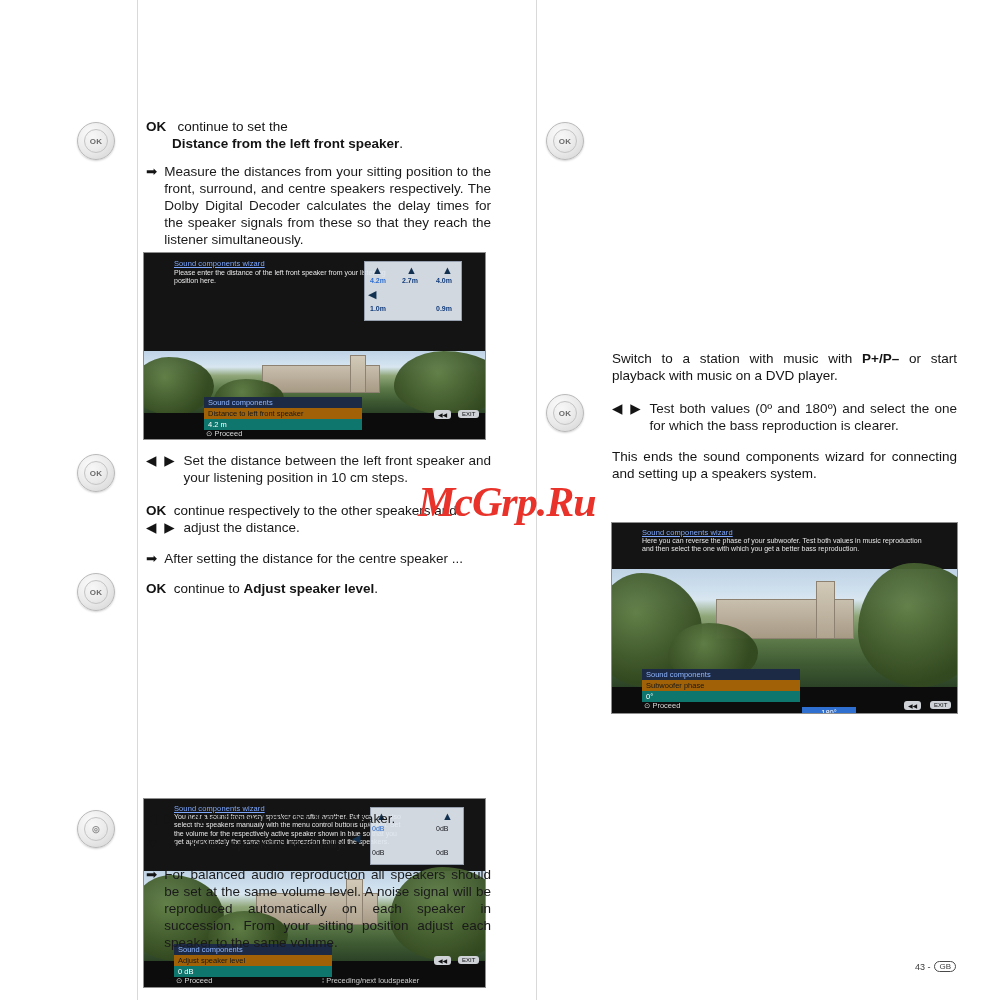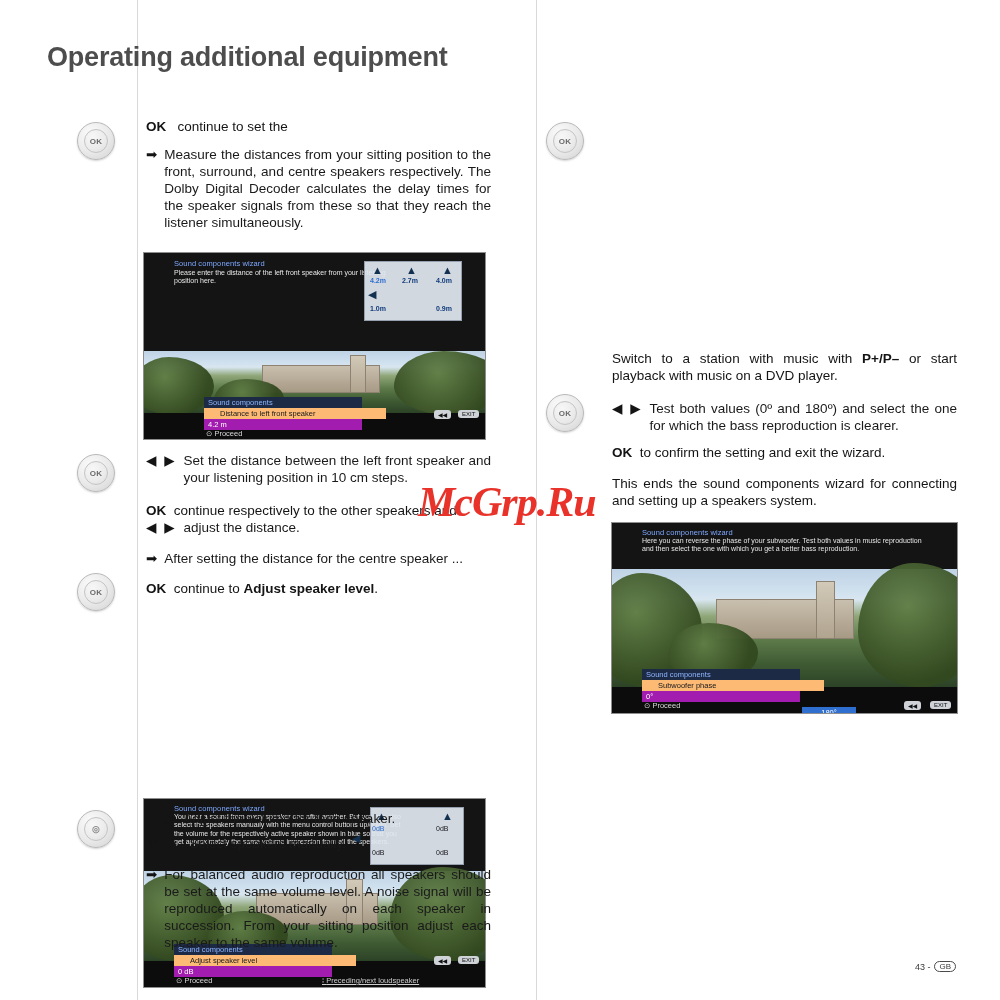--- a/index.html
+++ b/index.html
@@ -105,49 +105,50 @@
     opacity:.95;
   }
   .tv .bottomstrip{
     position:absolute;left:0;right:0;bottom:0;
     background:#0c0c0c;
   }
   .osd-title{
     position:absolute;
     color:#7ea8ff;
     font-size:7.5px;
+    text-decoration:underline;
     font-family:"Liberation Sans", sans-serif;
     letter-spacing:.1px;
   }
   .osd-text{
     position:absolute;
     color:#e6e6e6;
     font-size:7px;
     line-height:8.4px;
     font-family:"Liberation Sans", sans-serif;
   }
   .osd-row-head{
     position:absolute;
     background:#1c2a46;
     color:#8fb6ff;
     font-size:7.5px;
     padding:1px 4px;
     white-space:nowrap;
   }
   .osd-row{
     position:absolute;
-    background:#fdba74;
+    background:#a16207;
     color:#16181c;
     font-size:7.5px;
-    padding:1px 16px;
+    padding:1px 4px;
     white-space:nowrap;
   }
   .osd-bluebar{
     position:absolute;
-    background:#a21caf;
+    background:#0f766e;
     color:#ffffff;
     font-size:7.5px;
     padding:1px 4px;
     white-space:nowrap;
   }
   .osd-val{
     position:absolute;
     background:#2f6fd0;
     color:#ffffff;
     font-size:7.5px;
@@ -211,30 +212,32 @@
   }
 </style>
 </head>
 <body>
 
 <div class="page">
 
   <div class="vrule left"></div>
   <div class="vrule right"></div>
 
-  <h1 class="title">Operating additional equipment</h1>
 
   <div class="key" style="left:77px;top:122px;">
     <div class="inner">OK</div>
   </div>
 
   <div class="col col-left" style="top:118px;">
     <div class="linecmd">
       <span class="cmd-label">OK</span>
       &nbsp;&nbsp;<span>continue to set the</span>
+    </div>
+    <div class="linecmd" style="padding-left:26px;">
+      <span class="bold">Distance from the left front speaker</span><span>.</span>
     </div>
     <div class="indent-hang" style="margin-top:11px;">
       <span class="marker arrow-marker">➡</span>
       <span class="txt">Measure the distances from your sitting position to the front, surround, and centre speakers respectively. The Dolby Digital Decoder calculates the delay times for the speaker signals from these so that they reach the listener simultaneously.</span>
     </div>
   </div>
 
   <div class="tv" style="left:143px;top:252px;width:341px;height:186px;">
     <div class="sky" style="height:98px;"></div>
     <div class="photo" style="top:98px;height:62px;">
@@ -322,21 +325,21 @@
     <div class="spk-ico" style="left:208px;top:34px;">◀</div>
     <div class="db blue" style="left:228px;top:26px;">0dB</div>
     <div class="db" style="left:292px;top:26px;">0dB</div>
     <div class="db" style="left:228px;top:50px;">0dB</div>
     <div class="db" style="left:292px;top:50px;">0dB</div>
 
     <div class="osd-row-head" style="left:30px;top:145px;width:150px;">Sound components</div>
     <div class="osd-row" style="left:30px;top:156px;width:150px;">Adjust speaker level</div>
     <div class="osd-bluebar" style="left:30px;top:167px;width:150px;">0 dB</div>
     <div class="osd-proceed" style="left:32px;top:177px;">⊙ <span>Proceed</span></div>
-    <div class="osd-hint" style="left:178px;top:177px;text-decoration:underline;">⁞ <span>Preceding/next loudspeaker</span></div>
+    <div class="osd-hint" style="left:178px;top:177px;">⁞ <span>Preceding/next loudspeaker</span></div>
     <div class="osd-btn" style="left:290px;top:157px;">◀◀</div>
     <div class="osd-btn" style="left:314px;top:157px;">EXIT</div>
   </div>
 
   <div class="key" style="left:77px;top:810px;">
     <div class="inner">
       <span class="arrowglyph">◎</span>
     </div>
   </div>
   <div class="col col-left" style="top:810px;">
@@ -388,24 +391,20 @@
 
   <div class="key" style="left:546px;top:394px;">
     <div class="inner">OK</div>
   </div>
 
   <div class="col col-right" style="top:400px;">
     <div class="indent-hang">
       <span class="marker lr-marker">◀ ▶</span>
       <span class="txt">Test both values (0º and 180º) and select the one for which the bass reproduction is clearer.</span>
     </div>
-    <div class="linecmd" style="margin-top:10px;">
-      <span class="cmd-label">OK</span>
-      &nbsp;<span>to confirm the setting and exit the wizard.</span>
-    </div>
     <p class="body" style="margin-top:14px;">This ends the sound components wizard for connecting and setting up a speakers system.</p>
   </div>
 
   <div class="watermark">McGrp.Ru</div>
 
   <div class="footer">
     <span>43 -</span>
     <span class="gb">GB</span>
   </div>
 

